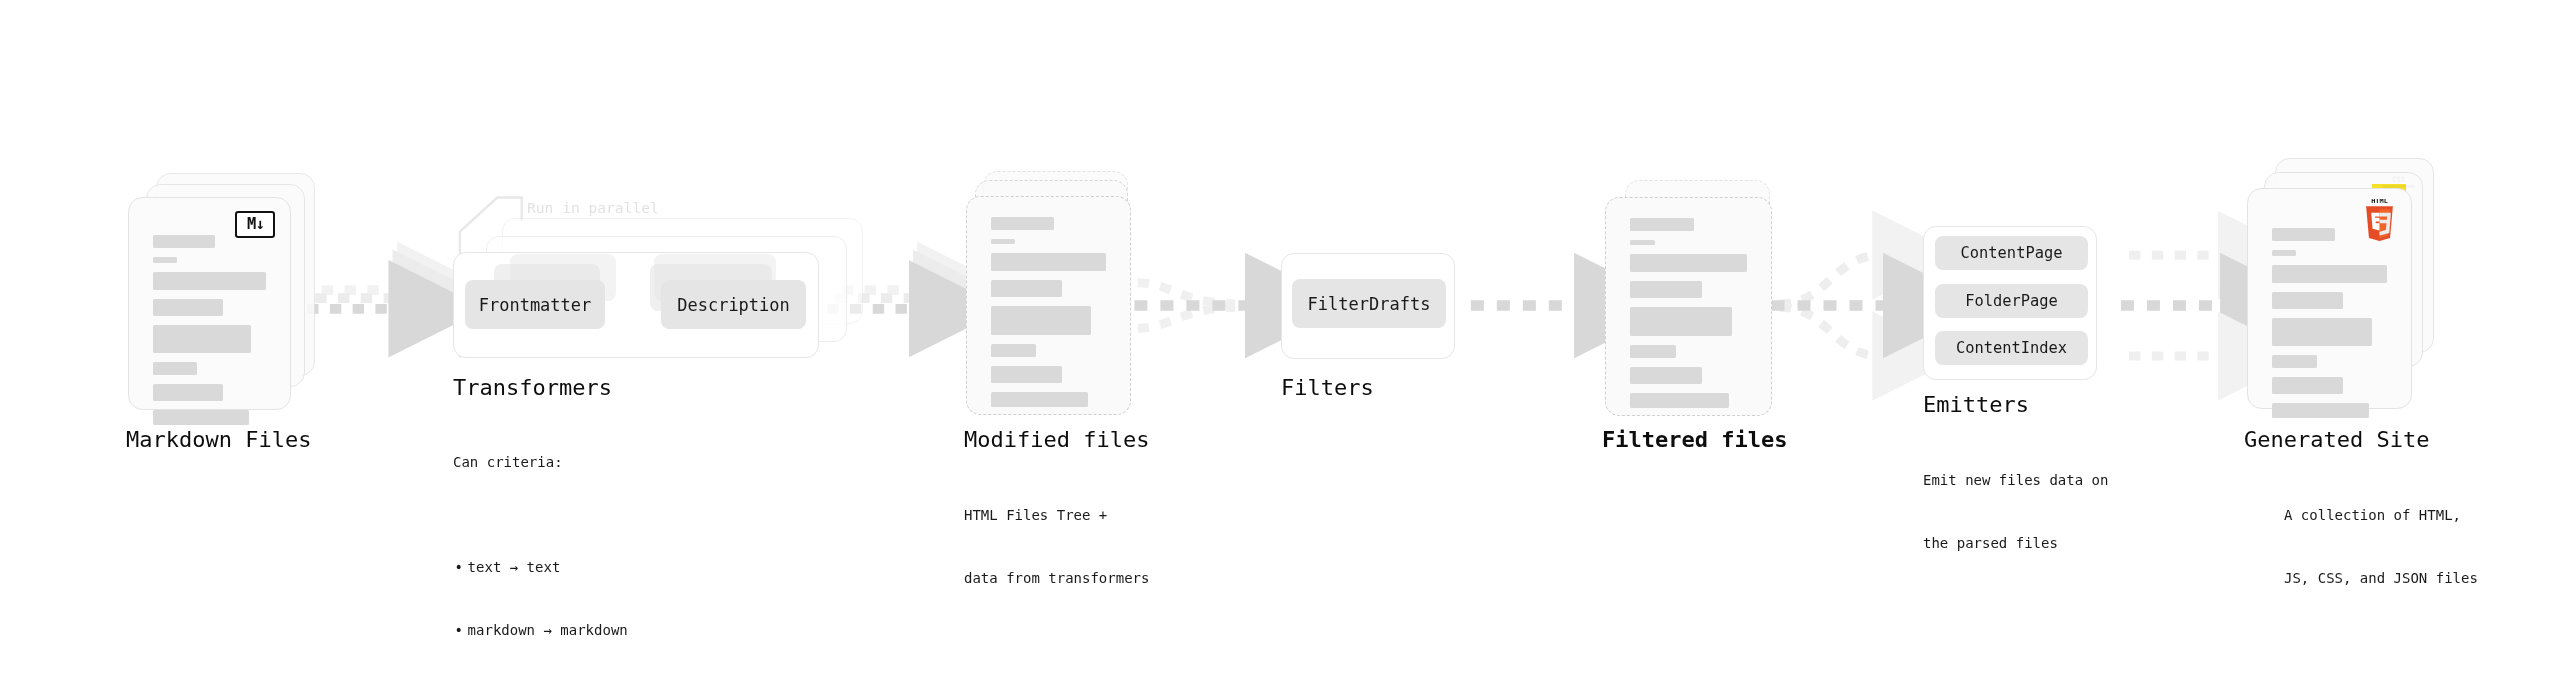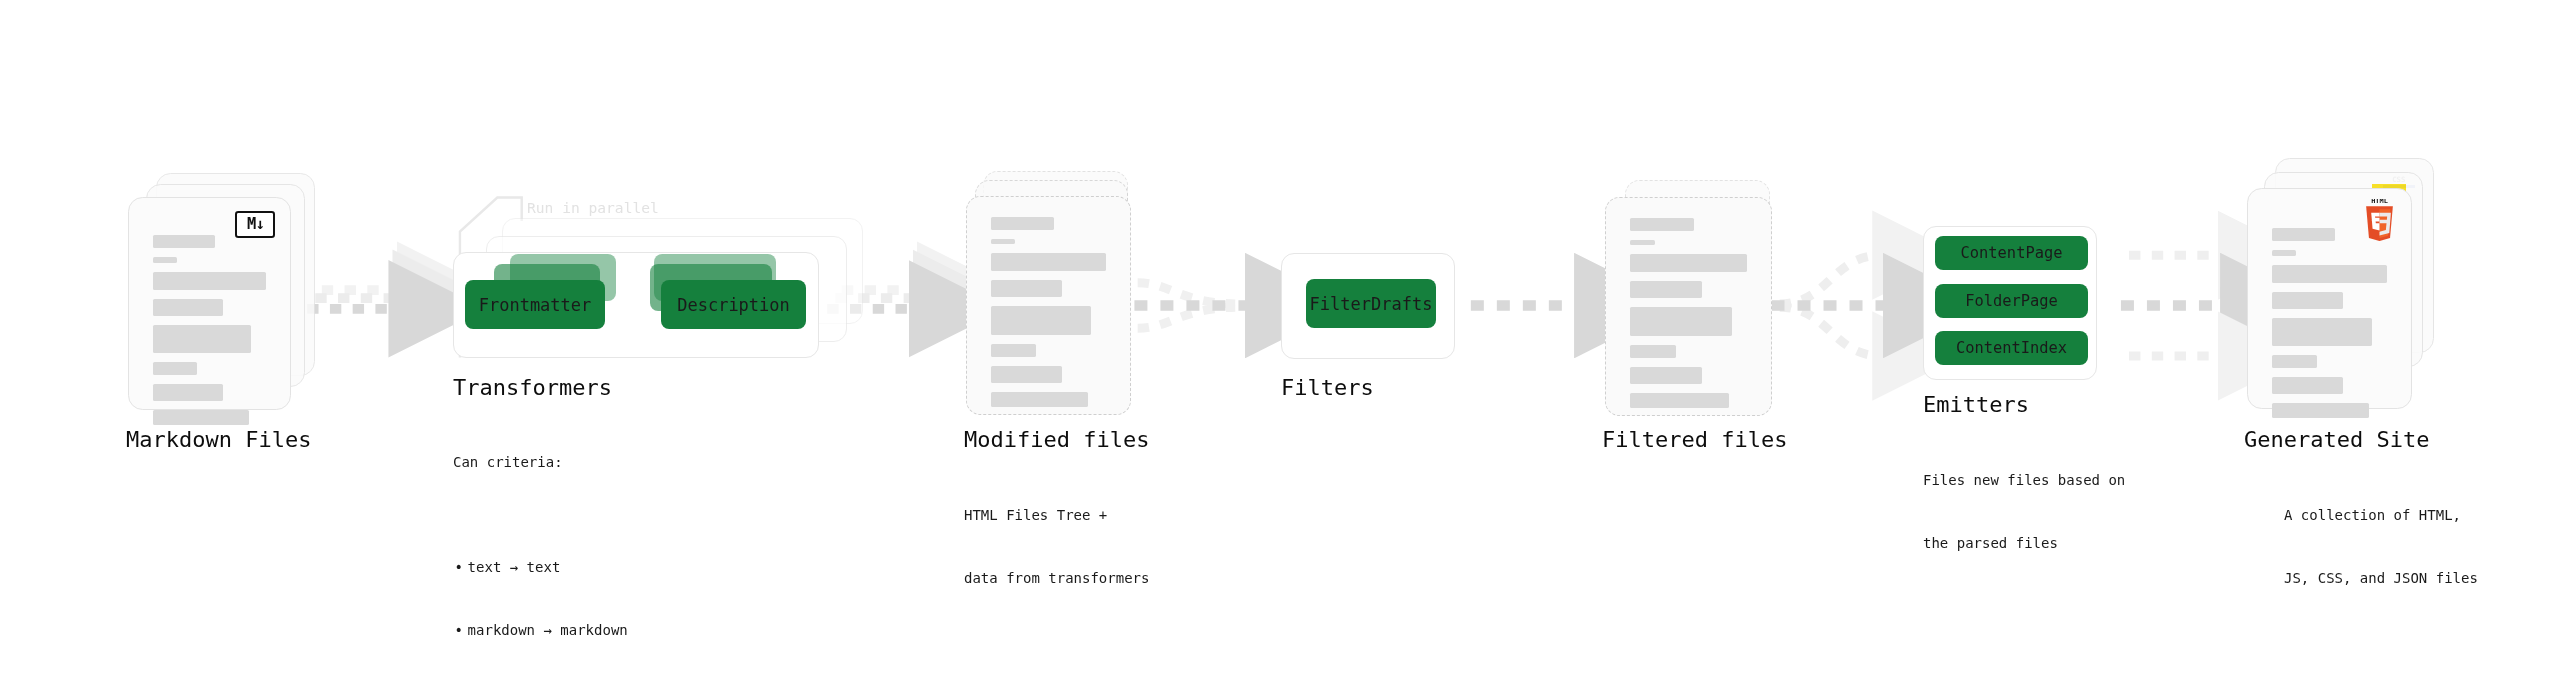--- a/index.html
+++ b/index.html
@@ -49,21 +49,21 @@
   
   .groupbox{
     position:absolute;
     border:1.6px solid #e6e6e6;
     border-radius:13px;
     background:#ffffff;
     box-sizing:border-box;
   }
   .pill{
     position:absolute;
-    background:#15803d;
+    background:#e5e5e5;
     border-radius:8.1px;
     display:flex;align-items:center;justify-content:center;
     font-size:17px;color:#1a1a1a;
     box-sizing:border-box;
     white-space:nowrap;
   }
 
   
   .title{
     position:absolute;
@@ -212,45 +212,45 @@
       <div class="bar" style="width:85%;height:15.4px;"></div>
     </div>
   </div>
   <div class="title" style="left:964px;top:427px;">Modified files</div>
   <div class="sub" style="left:964px;top:463px;">
     <div>HTML Files Tree +</div>
     <div>data from transformers</div>
   </div>
 
   <div class="groupbox" style="left:1281px;top:253px;width:174px;height:106px;"></div>
-  <div class="pill" style="left:1292px;top:279px;width:130px;height:49px;margin-left:14px;">FilterDrafts</div>
+  <div class="pill" style="left:1292px;top:279px;width:154px;height:49px;">FilterDrafts</div>
   <div class="title" style="left:1281px;top:375px;">Filters</div>
 
   <div class="filecard dashed" style="left:1625px;top:180px;width:145px;height:191px;opacity:.6;"></div>
   <div class="filecard dashed" style="left:1605px;top:197px;width:167px;height:219px;">
     <div class="bars" style="top:19.5px;">
       <div class="bar" style="width:55%;height:13px;"></div>
       <div class="bar" style="width:21%;height:5.7px;"></div>
       <div class="bar" style="width:100%;height:18px;"></div>
       <div class="bar" style="width:62%;height:17px;"></div>
       <div class="bar" style="width:87%;height:28.4px;"></div>
       <div class="bar" style="width:39%;height:13px;"></div>
       <div class="bar" style="width:62%;height:17px;"></div>
       <div class="bar" style="width:85%;height:15.4px;"></div>
     </div>
   </div>
-  <div class="title" style="left:1602px;top:427px;">Filtered files</div>
+  <div class="title" style="left:1602px;top:427px;font-weight:bold;">Filtered files</div>
 
   <div class="groupbox" style="left:1923px;top:226px;width:174px;height:154px;"></div>
   <div class="pill" style="left:1935px;top:236px;width:153px;height:34px;font-size:15.4px;">ContentPage</div>
   <div class="pill" style="left:1935px;top:284px;width:153px;height:34px;font-size:15.4px;">FolderPage</div>
   <div class="pill" style="left:1935px;top:331px;width:153px;height:34px;font-size:15.4px;">ContentIndex</div>
   <div class="title" style="left:1923px;top:392px;">Emitters</div>
   <div class="sub" style="left:1923px;top:428px;">
-    <div>Files new files based on</div>
+    <div>Emit new files data on</div>
     <div>the parsed files</div>
   </div>
 
   <div class="filecard solid" style="left:2275px;top:158px;width:159px;height:195px;opacity:.9;">
     <div class="css-badge">
       <div class="txt">CSS</div>
       <div class="ul"></div>
     </div>
   </div>
   <div class="filecard solid" style="left:2264px;top:172px;width:159px;height:195px;opacity:.95;">

